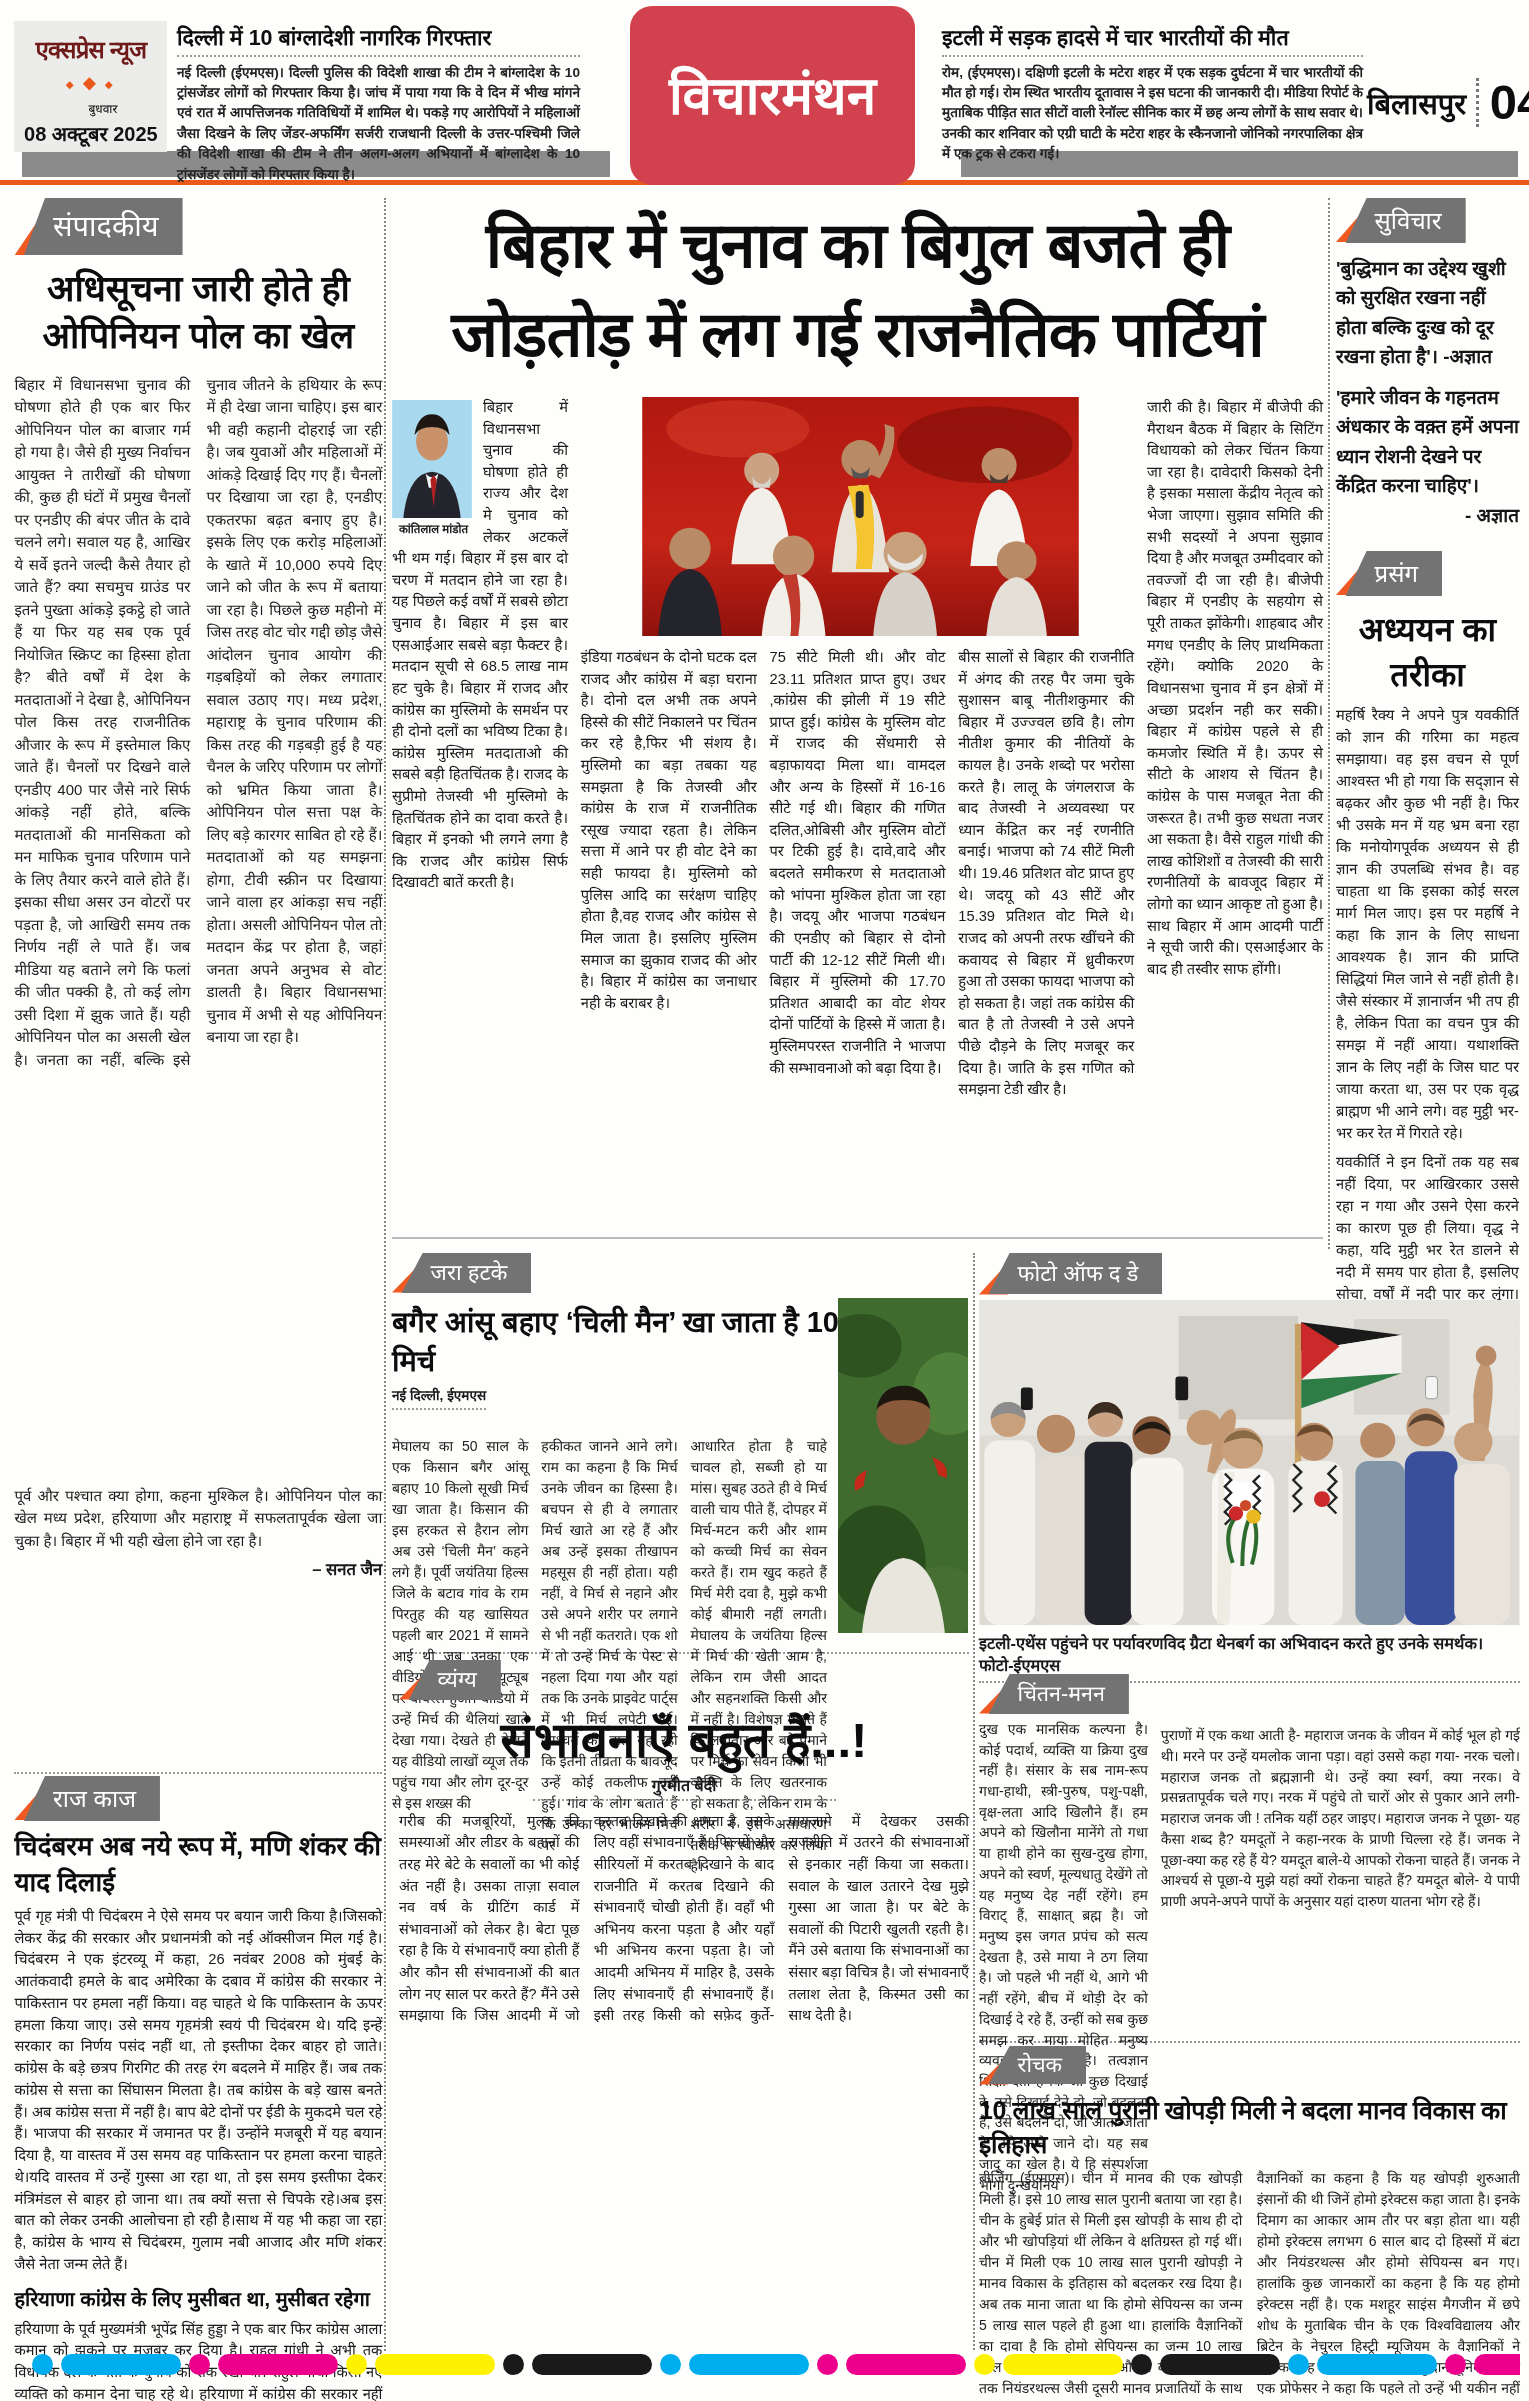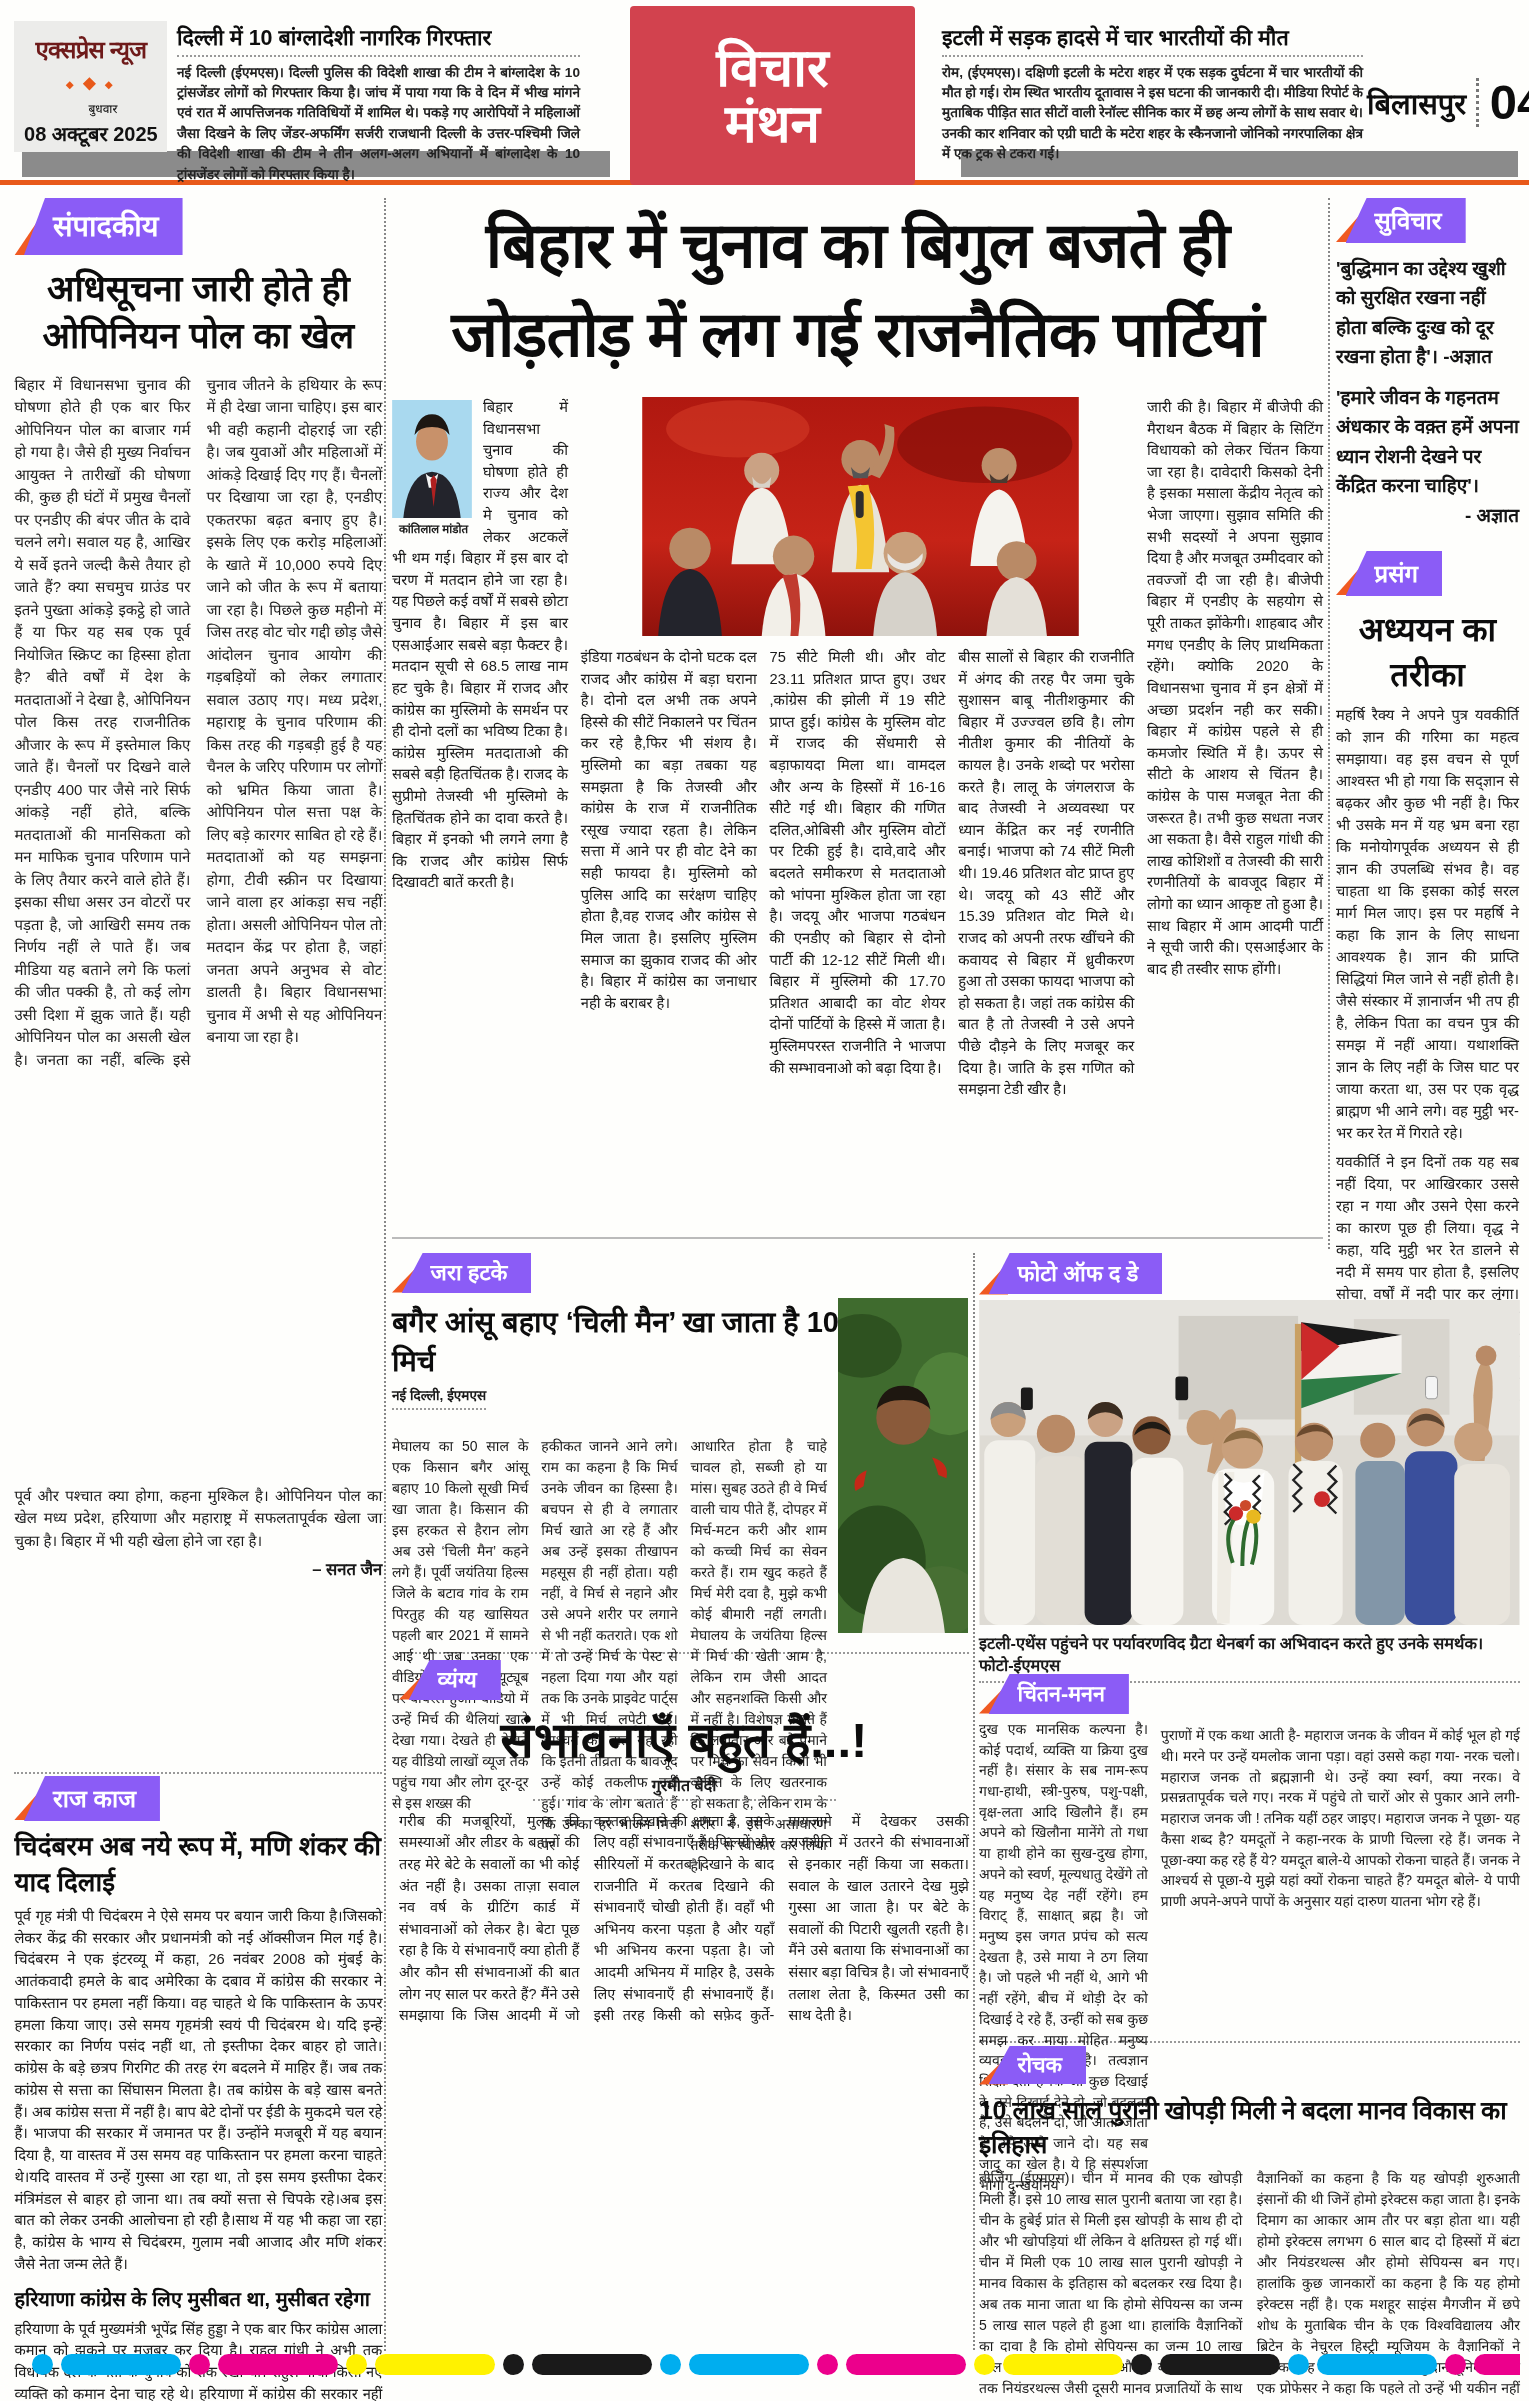--- a/index.html
+++ b/index.html
@@ -12,37 +12,37 @@
   .masthead .title{font-size:24px;font-weight:900;color:#6e1a1a;letter-spacing:-0.8px;}
   .masthead .orn{margin-top:8px;color:#e8591a;font-size:10.4px;letter-spacing:3.2px;}
   .masthead .orn b{font-size:16px;}
   .masthead .day{margin-top:8px;font-size:12px;color:#000000;margin-left:24px;}
   .masthead .date{margin-top:3.2px;font-size:20px;font-weight:800;color:#111;}
 
   .brief{box-sizing:border-box;}
   .brief .bh{font-size:21.5px;font-weight:900;color:#0d0d0d;border-bottom:2.4px dotted #999;padding-bottom:4px;margin-bottom:5.6px;}
   .brief .bb{font-size:13.6px;font-weight:600;line-height:1.5;text-align:justify;color:#222;}
 
-  .banner{left:630px;top:6.4px;width:285px;height:179px;background:#d2424e;border-radius:4px;
-          display:flex;flex-direction:column;justify-content:center;align-items:center;z-index:3;}
+  .banner{left:630px;top:6.4px;width:285px;height:179px;background:#d2424e;border-radius:22px;
+          display:flex;justify-content:center;align-items:center;z-index:3;}
   .banner div{color:#fff;font-size:53px;font-weight:900;line-height:1.05;}
 
   .locbox{left:1367px;top:78px;width:153px;display:flex;align-items:center;}
   .locbox .loc{font-size:29px;font-weight:900;color:#0d0d0d;padding-right:9.6px;}
   .locbox .pn{font-size:49px;font-weight:900;color:#0d0d0d;border-left:3.2px dotted #777;padding-left:11px;line-height:1;}
 
   .graybar{top:151px;height:25.5px;background:#8b8b8b;}
   .orangeline{left:0;top:180px;width:1530px;height:4.8px;background:#e8591a;}
 
   
   .sec-label{position:relative;display:inline-block;height:45px;}
   .sec-label .orange{position:absolute;left:0;top:11px;width:29px;height:33px;background:#f05a22;
                      clip-path:polygon(0 100%,100% 0,100% 100%);}
-  .sec-label .blue{position:relative;margin-left:9.6px;display:inline-block;background:#8b5cf6;color:#fff;
-                   font-weight:700;font-size:24px;line-height:45px;padding:0 24px 0 29px;
+  .sec-label .blue{position:relative;margin-left:9.6px;display:inline-block;background:#737373;color:#fff;
+                   font-weight:400;font-size:24px;line-height:45px;padding:0 24px 0 29px;
                    clip-path:polygon(21px 0,100% 0,100% 100%,0 100%);}
   .sec-label.big{height:57px;}
   .sec-label.big .blue{font-size:29px;line-height:57px;}
   .sec-label.big .orange{top:14.4px;height:43px;}
 
   
   .bodytext{font-size:15px;line-height:1.5;text-align:justify;color:#1c1c1c;}
   .h-big{font-weight:900;color:#0c0c0c;}
   .vdots{border-left:2.4px dotted #888;width:0;}
   .hdots{border-top:2.4px dotted #999;height:0;}

